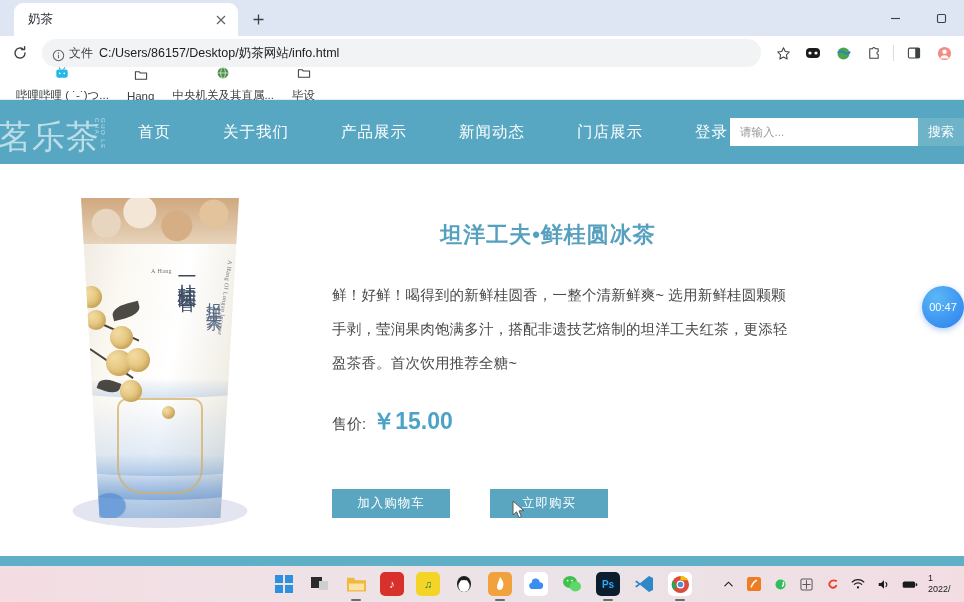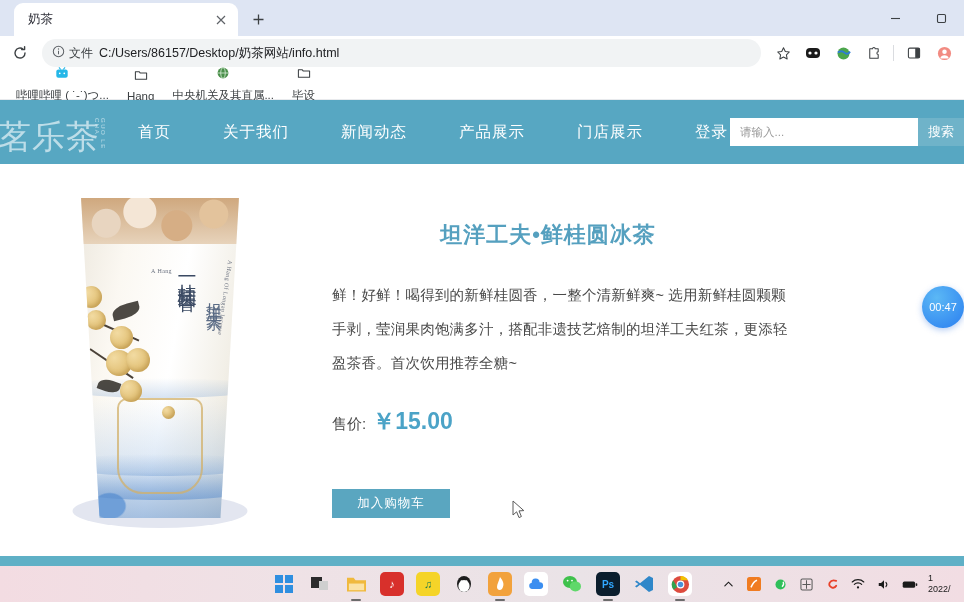--- a/index.html
+++ b/index.html
@@ -53,21 +53,21 @@
   .tb-icon {
     width: 28px; height: 28px; display: flex; align-items: center;
     justify-content: center; border-radius: 50%; flex: none;
   }
   .omnibox {
     flex: 1; height: 28px; background: #f1f3f4; border-radius: 14px;
     display: flex; align-items: center; padding: 0 10px; margin: 0 6px;
     gap: 6px; min-width: 0;
   }
   .omni-chip {
-    display: flex; align-items: flex-start; gap: 4px; font-size: 12px;
+    display: flex; align-items: flex-end; gap: 4px; font-size: 12px;
     color: #3c4043; flex: none;
   }
   .omni-url {
     font-size: 12.5px; color: #202124; white-space: nowrap;
     overflow: hidden; text-overflow: ellipsis;
   }
   .tb-right { display: flex; align-items: center; gap: 2px; flex: none; }
   .tb-sep { width: 1px; height: 16px; background: #dadce0; margin: 0 4px; }
 
   .bookmarks {
@@ -406,22 +406,22 @@
   <div class="viewport">
 
     <div class="site-nav">
       <div class="logo">
         <span class="logo-text">茗乐茶</span>
         <span class="logo-sub">GUO LE CHA</span>
       </div>
       <div class="nav-links">
         <a class="nav-link">首页</a>
         <a class="nav-link">关于我们</a>
+        <a class="nav-link">产品展示</a>
         <a class="nav-link">新闻动态</a>
-        <a class="nav-link">产品展示</a>
         <a class="nav-link">门店展示</a>
         <a class="nav-link">登录</a>
       </div>
       <div class="search-wrap">
         <input class="search-input" type="text" placeholder="请输入..." style="">
         <button class="search-btn">搜索</button>
       </div>
     </div>
 
     <div class="product">
@@ -459,20 +459,21 @@
 
       <div class="product-info">
         <div class="product-title">坦洋工夫•鲜桂圆冰茶</div>
         <div class="product-desc">鲜！好鲜！喝得到的新鲜桂圆香，一整个清新鲜爽~ 选用新鲜桂圆颗颗手剥，莹润果肉饱满多汁，搭配非遗技艺焙制的坦洋工夫红茶，更添轻盈茶香。首次饮用推荐全糖~</div>
         <div class="price-row">
           <span class="price-label">售价:</span>
           <span class="price-value">￥15.00</span>
         </div>
         <div class="btn-row">
           <button class="buy-btn">加入购物车</button>
+          <button class="buy-btn">立即购买</button>
         </div>
       </div>
 
       <div class="timer-badge">00:47</div>
     </div>
 
     <div class="page-footer"></div>
 
     <div class="cursor">
       <svg width="14" height="20" viewBox="0 0 14 20">

